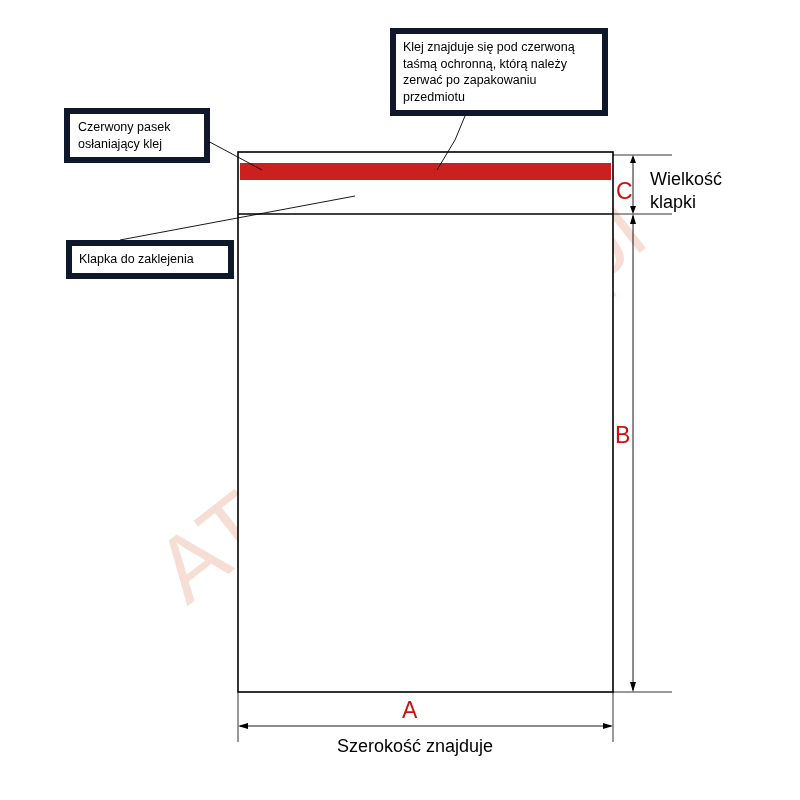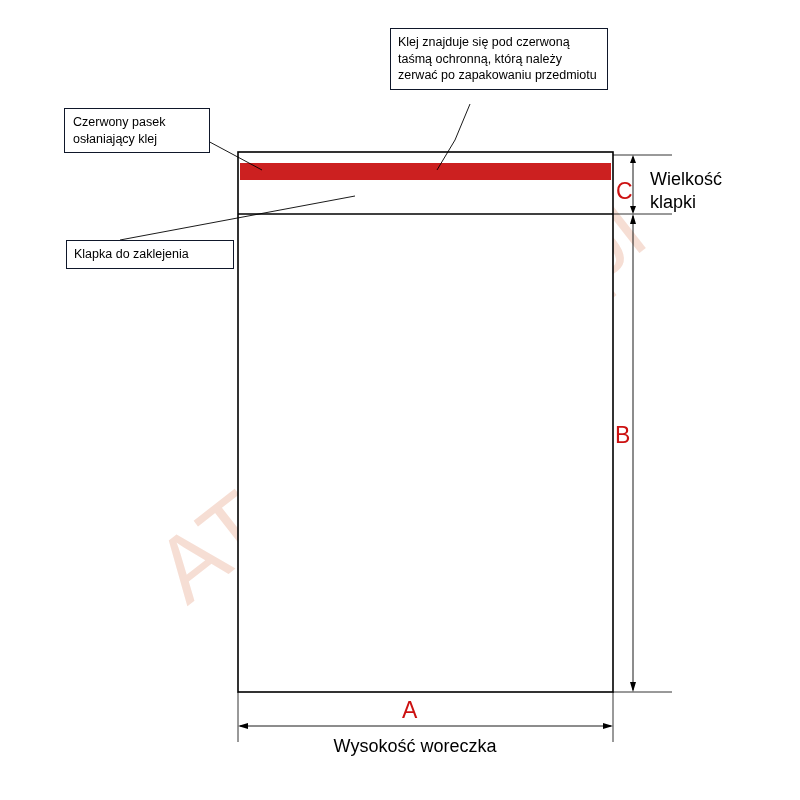--- a/index.html
+++ b/index.html
@@ -42,21 +42,21 @@
     position: absolute;
     left: 0; top: 0;
     width: 800px;
     height: 800px;
     z-index: 2;
   }
 
   .callout {
     position: absolute;
     background: #ffffff;
-    border: 1px solid #0f172a;
+    border: 6px solid #0f172a;
     font-size: 12.5px;
     line-height: 1.32;
     padding: 5px 7px;
     box-sizing: border-box;
     z-index: 3;
     color: #000;
   }
 
   .plain-label {
     position: absolute;
@@ -126,19 +126,19 @@
     <line x1="240" y1="726" x2="611" y2="726" stroke="#000000" stroke-width="0.9"></line>
     <polygon points="238,726 248,723 248,729" fill="#000000"></polygon>
     <polygon points="613,726 603,723 603,729" fill="#000000"></polygon>
   </svg>
 
   <div class="callout" id="callout-glue">Klej znajduje się pod czerwoną taśmą ochronną, którą należy zerwać po zapakowaniu przedmiotu</div>
   <div class="callout" id="callout-redstrip">Czerwony pasek osłaniający klej</div>
   <div class="callout" id="callout-flap">Klapka do zaklejenia</div>
 
   <div class="plain-label" id="label-flapsize">Wielkość klapki</div>
-  <div class="plain-label" id="label-bagwidth">Wysokość woreczka</div>
+  <div class="plain-label" id="label-bagwidth">Szerokość znajduje</div>
 
   <div class="dim-letter" id="dim-a">A</div>
   <div class="dim-letter" id="dim-b">B</div>
   <div class="dim-letter" id="dim-c">C</div>
 
 </div>
 
 </body></html>

